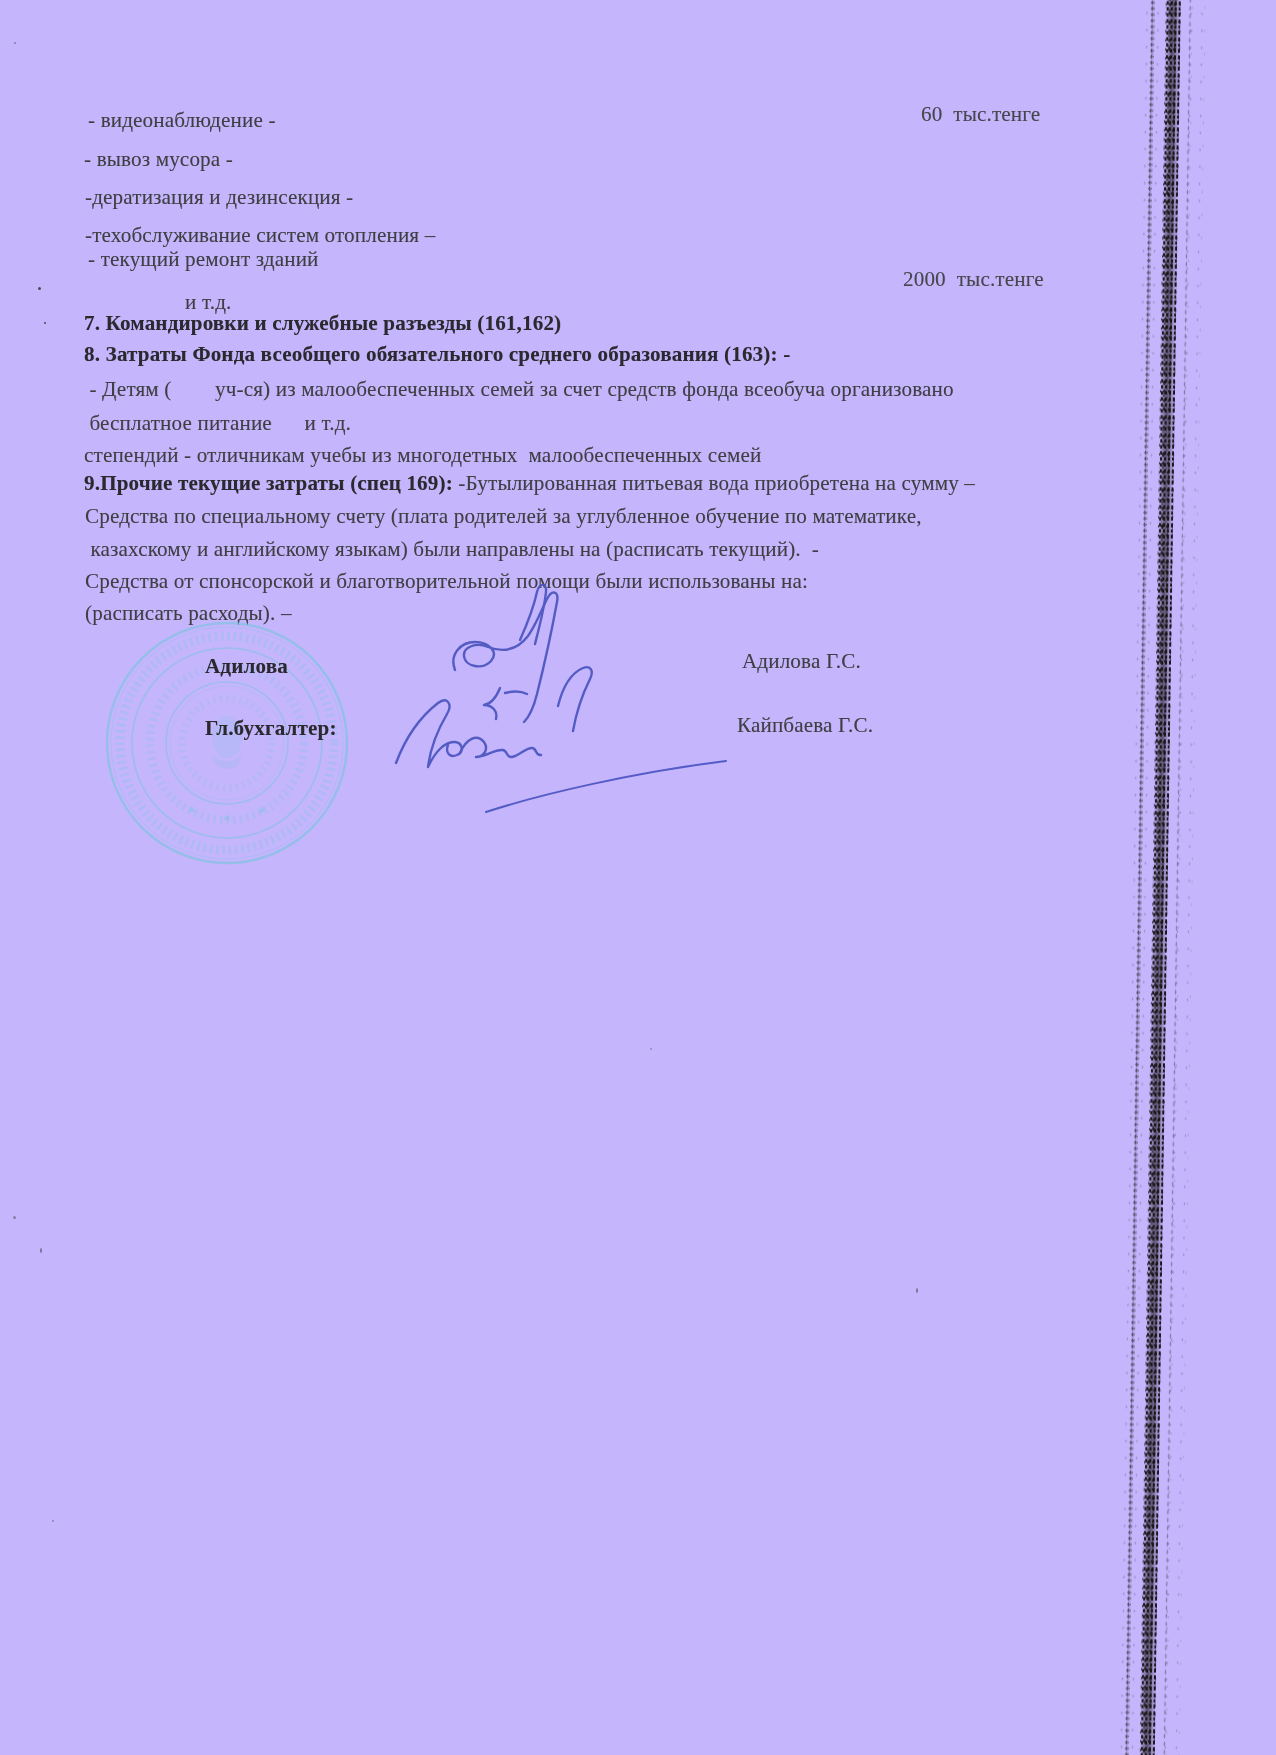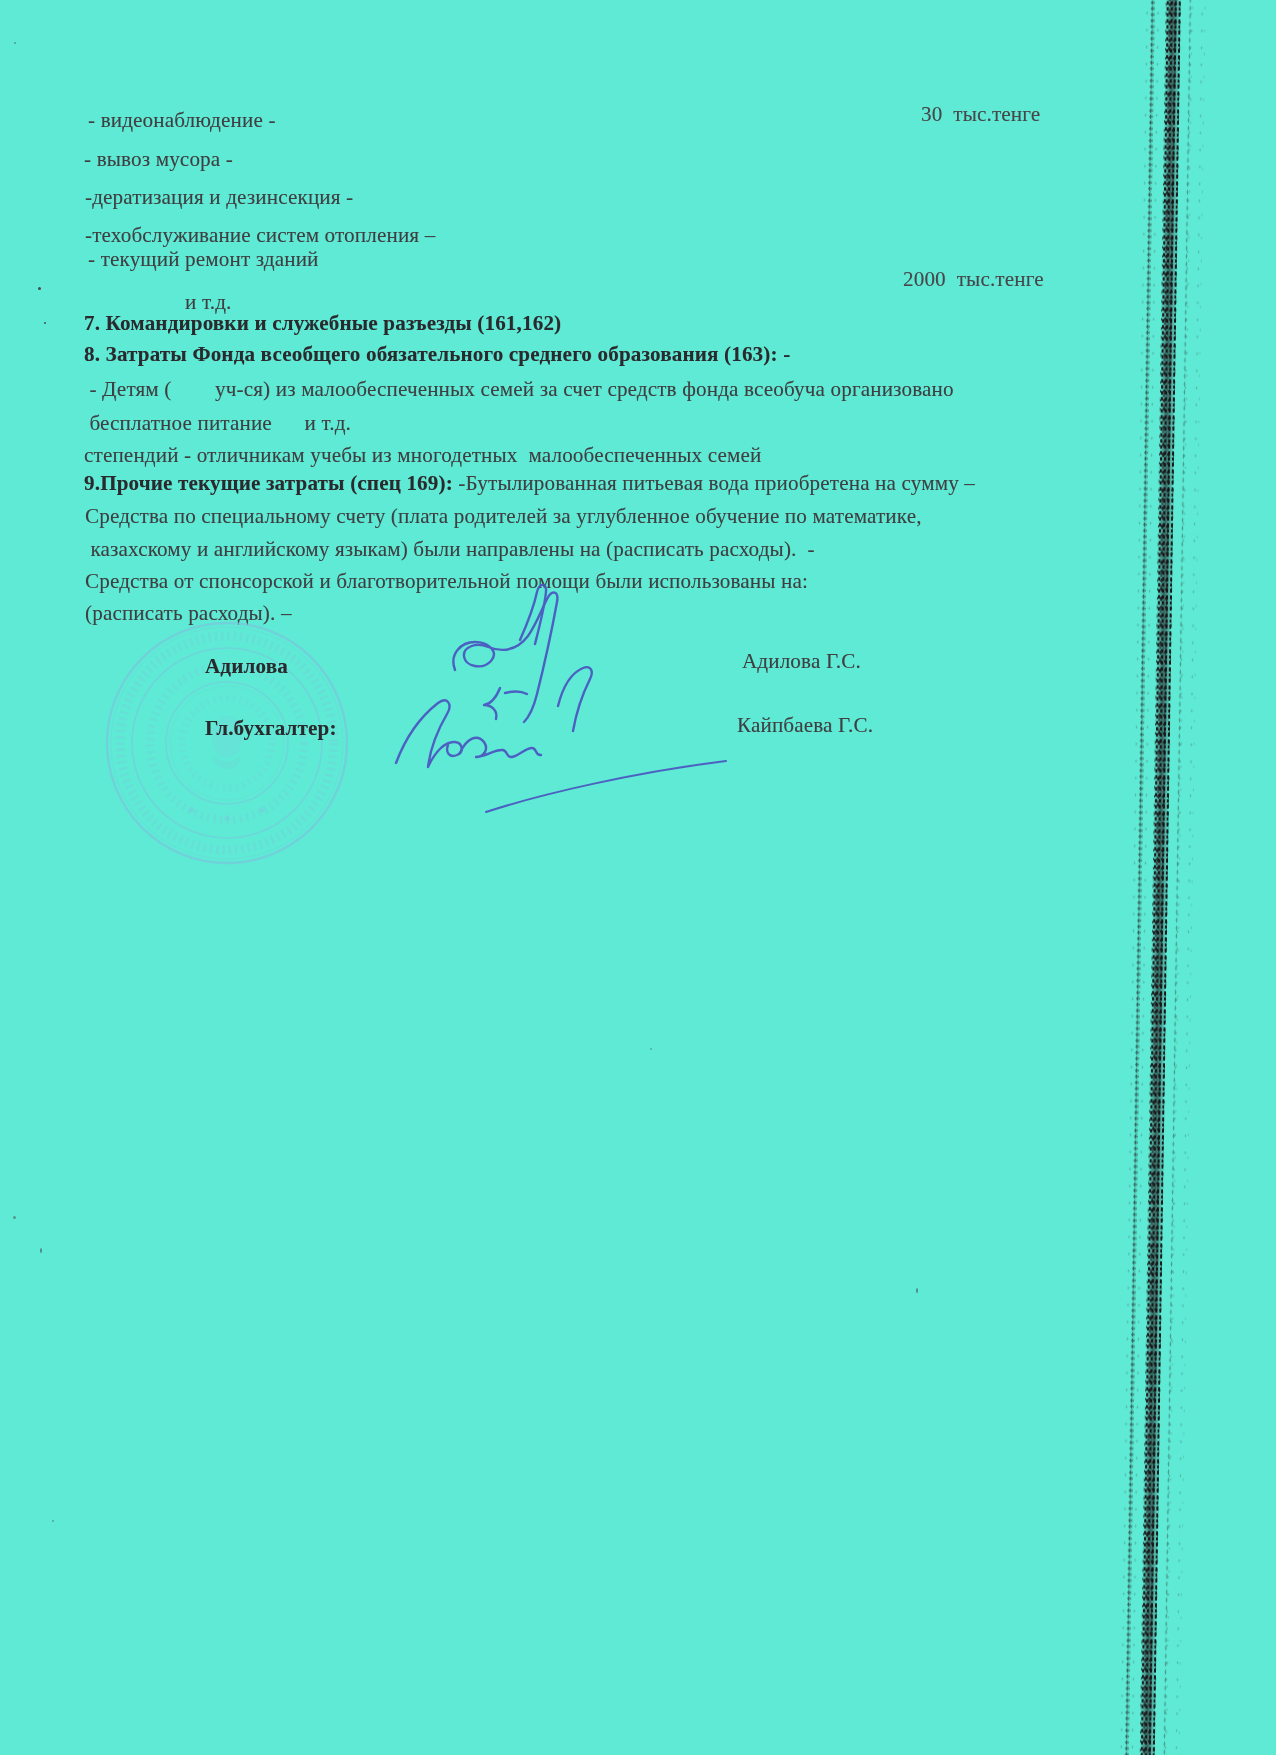--- a/index.html
+++ b/index.html
@@ -1,20 +1,20 @@
 <!DOCTYPE html>
 <html><head>
 <meta charset="utf-8">
 <style>
   html,body{margin:0;padding:0;background:#e8e8e4;}
   .page{
     position:relative;
     width:1276px;height:1755px;
     margin:0 auto;
-    background:#5eead4;
+    background:#c4b5fd;
     overflow:hidden;
     font-family:"Liberation Serif", serif;
   }
   .ln{
     position:absolute;
     white-space:pre;
     font-size:21px;
     line-height:1.1;
     color:#3f3f42;
     letter-spacing:.2px;
@@ -63,38 +63,38 @@
     opacity:.6;
   }
   .speck{position:absolute;border-radius:50%;background:#4a4a4e;}
 </style>
 </head>
 <body>
 
 <div class="page">
 
   <div class="ln" style="left:88px;top:109px">- видеонаблюдение -</div>
-  <div class="ln amount" style="left:921px;top:103px">30  тыс.тенге</div>
+  <div class="ln amount" style="left:921px;top:103px">60  тыс.тенге</div>
   <div class="ln" style="left:84px;top:148px">- вывоз мусора -</div>
   <div class="ln" style="left:85px;top:186px">-дератизация и дезинсекция -</div>
   <div class="ln" style="left:85px;top:224px">-техобслуживание систем отопления –</div>
   <div class="ln" style="left:88px;top:248px">- текущий ремонт зданий</div>
   <div class="ln" style="left:185px;top:291px">и т.д.</div>
   <div class="ln amount" style="left:903px;top:268px">2000  тыс.тенге</div>
 
   <div class="ln bold" style="left:84px;top:312px">7. Командировки и служебные разъезды (161,162)</div>
   <div class="ln bold" style="left:84px;top:343px">8. Затраты Фонда всеобщего обязательного среднего образования (163): -</div>
   <div class="ln" style="left:84px;top:378px"> - Детям (        уч-ся) из малообеспеченных семей за счет средств фонда всеобуча организовано</div>
   <div class="ln" style="left:84px;top:412px"> бесплатное питание      и т.д.</div>
   <div class="ln" style="left:84px;top:444px">степендий - отличникам учебы из многодетных  малообеспеченных семей</div>
 
   <div class="ln" style="left:84px;top:472px"><span class="bold">9.Прочие текущие затраты (спец 169):</span><span> -Бутылированная питьевая вода приобретена на сумму –</span></div>
 
   <div class="ln" style="left:85px;top:505px">Средства по специальному счету (плата родителей за углубленное обучение по математике,</div>
-  <div class="ln" style="left:85px;top:538px"> казахскому и английскому языкам) были направлены на (расписать расходы).  -</div>
+  <div class="ln" style="left:85px;top:538px"> казахскому и английскому языкам) были направлены на (расписать текущий).  -</div>
   <div class="ln" style="left:85px;top:570px">Средства от спонсорской и благотворительной помощи были использованы на:</div>
   <div class="ln" style="left:85px;top:602px">(расписать расходы). –</div>
 
   <svg class="stamp" viewBox="0 0 252 252">
     <g fill="none" stroke="#7cc3de">
       <circle cx="126" cy="126" r="120" stroke-width="2.4" opacity=".72"></circle>
       <circle cx="126" cy="126" r="116" stroke-width=".9" opacity=".38"></circle>
       <circle cx="126" cy="126" r="95" stroke-width="1.7" opacity=".6"></circle>
       <circle cx="126" cy="126" r="61" stroke-width="1.5" opacity=".55"></circle>
       <circle cx="126" cy="126" r="57" stroke-width=".8" opacity=".3"></circle>

